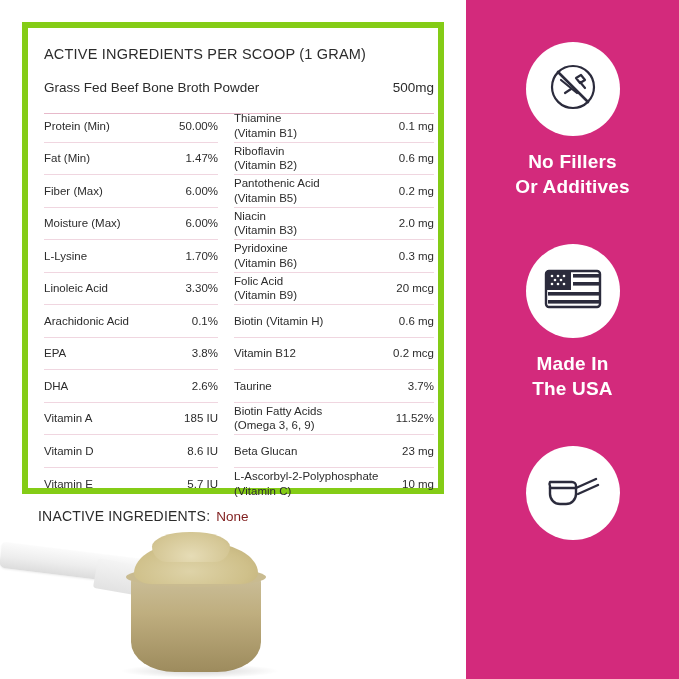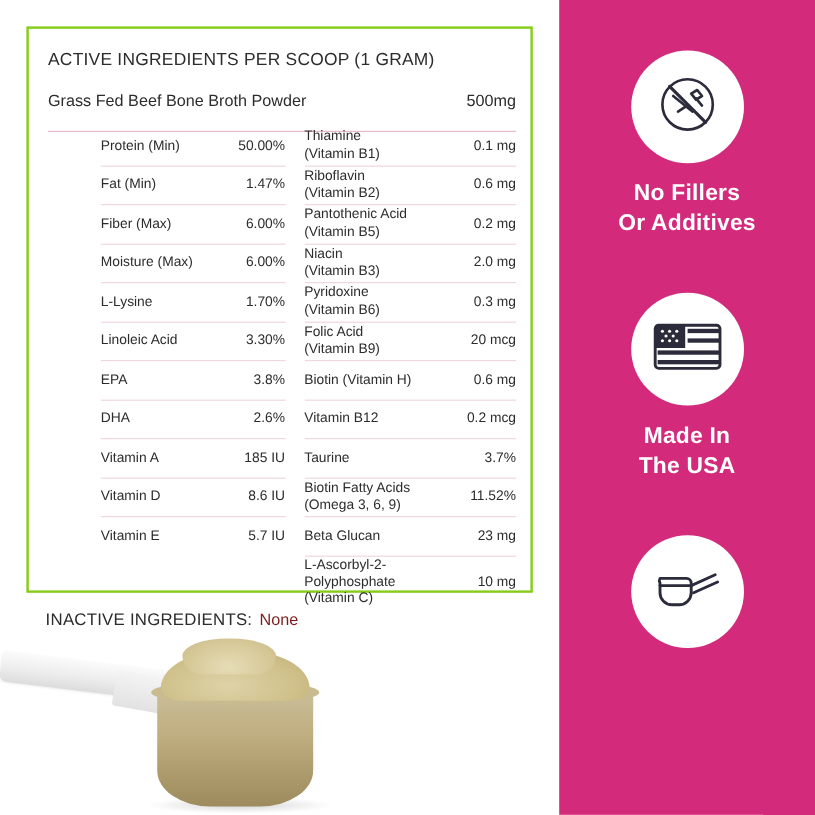--- a/index.html
+++ b/index.html
@@ -30,21 +30,21 @@
     background: #ffffff;
     box-sizing: border-box;
   }
 
   .panel-card {
     position: absolute;
     left: 22px;
     top: 22px;
     width: 422px;
     height: 472px;
-    border: 2px solid #84cc16;
+    border: 6px solid #84cc16;
     box-sizing: border-box;
     background: #ffffff;
   }
 
   .panel-title {
     position: absolute;
     left: 16px;
     top: 18px;
     font-size: 14.5px;
     letter-spacing: 0.2px;
@@ -78,21 +78,20 @@
     top: 82px;
     width: 390px;
     display: flex;
   }
   .col {
     box-sizing: border-box;
   }
   .col-left {
     width: 180px;
     padding-right: 6px;
-    margin-left: 44px;
   }
   .col-right {
     width: 210px;
     padding-left: 10px;
   }
 
   .row {
     display: flex;
     justify-content: space-between;
     align-items: center;
@@ -284,20 +283,24 @@
             <span class="r-name">Moisture (Max)</span>
             <span class="r-val">6.00%</span>
           </div>
           <div class="row">
             <span class="r-name">L-Lysine</span>
             <span class="r-val">1.70%</span>
           </div>
           <div class="row">
             <span class="r-name">Linoleic Acid</span>
             <span class="r-val">3.30%</span>
+          </div>
+          <div class="row">
+            <span class="r-name">Arachidonic Acid</span>
+            <span class="r-val">0.1%</span>
           </div>
           <div class="row">
             <span class="r-name">EPA</span>
             <span class="r-val">3.8%</span>
           </div>
           <div class="row">
             <span class="r-name">DHA</span>
             <span class="r-val">2.6%</span>
           </div>
           <div class="row">

